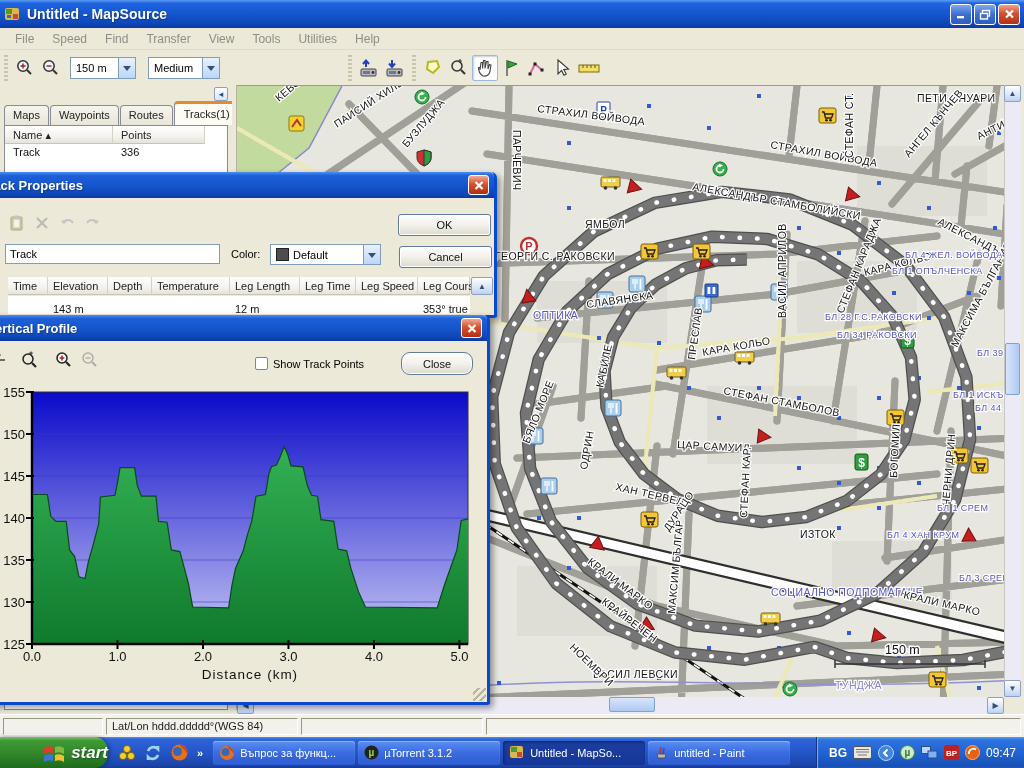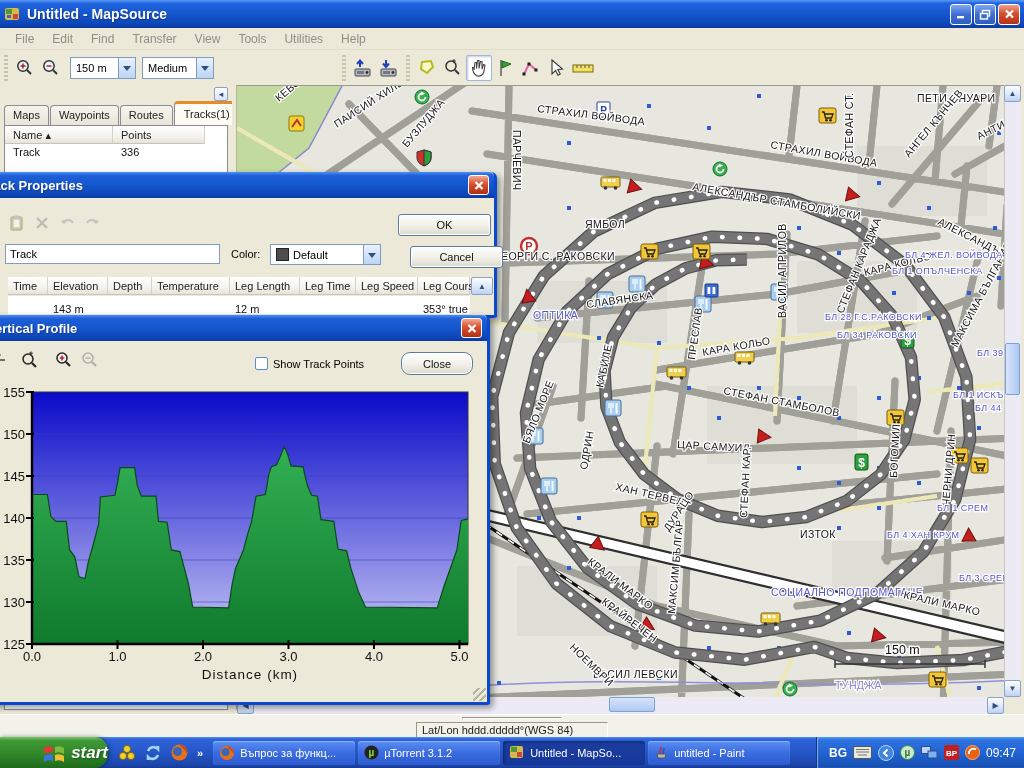--- a/index.html
+++ b/index.html
@@ -40,21 +40,21 @@
   
   .map-viewport { position:absolute; left:237px; top:85px; width:767px; height:612px; background:#E7E7E0; overflow:hidden; border-top:1px solid #9a9a94; }
   .map-viewport svg { display:block; }
   .vscroll { position:absolute; left:1004px; top:85px; width:17px; height:612px; background:#ECEAF4; border-left:1px solid #c8c8c0; }
   .hscroll { position:absolute; left:237px; top:697px; width:767px; height:17px; background:#ECEAF4; }
   .sbtn { position:absolute; width:17px; height:17px; background:linear-gradient(#FDFEFF,#D3E1F7 70%,#BCD2F2); border:1px solid #8CA0C8; border-radius:2px; color:#33507C; font-size:8px; display:flex; align-items:center; justify-content:center; }
   .sthumb { position:absolute; background:linear-gradient(90deg,#D8E4FB,#AFC9F2); border:1px solid #7DA2D8; border-radius:2px; }
   .sthumb.h { background:linear-gradient(180deg,#D8E4FB,#AFC9F2); }
   .scorner { position:absolute; left:1004px; top:697px; width:17px; height:17px; background:#ECE9D8; }
 
-  .statusbar { position:absolute; left:0; top:714px; width:1024px; height:23px; background:#F2F1EA; border-top:1px solid #fff; display:flex; align-items:center; padding:2px 3px; gap:3px;flex-direction:column; }
+  .statusbar { position:absolute; left:0; top:714px; width:1024px; height:23px; background:#F2F1EA; border-top:1px solid #fff; display:flex; align-items:center; padding:2px 3px; gap:3px; }
   .sfield { height:17px; border:1px solid; border-color:#9A9585 #FFFFFF #FFFFFF #9A9585; background:#F2F1EA; font-size:11px; color:#222; line-height:15px; padding-left:5px; }
 
   
   .dialog { position:absolute; border:3px solid #0A49CF; border-top:none; border-radius:6px 6px 3px 3px; background:#ECE9D8; box-shadow:3px 3px 6px rgba(0,0,0,.4); }
   .dlg-title { height:26px; border-radius:5px 5px 0 0; display:flex; align-items:center; padding:0 5px 0 8px;
     background:linear-gradient(180deg,#4A90F4 0%,#1E5FD8 14%,#1557CE 48%,#0E46B8 86%,#0B3AA0 100%);
     color:#fff; font-weight:bold; font-size:13px; text-shadow:1px 1px 1px #123C8C; }
   .dlg-close { margin-left:auto; width:21px; height:20px; border:1px solid #fff; border-radius:3px;
     background:linear-gradient(180deg,#F2A891,#D8502E 45%,#AE3013); display:flex; align-items:center; justify-content:center; }
   .xp-btn { position:absolute; border:1px solid #5F7C9E; border-radius:3px;
@@ -111,21 +111,21 @@
       <div class="winbtn close">
           <svg width="13" height="12">
             <path d="M3,2.5 L10,9.5 M10,2.5 L3,9.5" stroke="#fff" stroke-width="2.2"></path>
           </svg>
         </div>
     </div>
   </div>
 
   <div class="menubar" id="menubar">
       <span class="menu-item">File</span>
-      <span class="menu-item">Edit</span>
+      <span class="menu-item">Speed</span>
       <span class="menu-item">Find</span>
       <span class="menu-item">Transfer</span>
       <span class="menu-item">View</span>
       <span class="menu-item">Tools</span>
       <span class="menu-item">Utilities</span>
       <span class="menu-item">Help</span>
     </div>
 
   <div class="toolbar">
     <div class="grip"></div>
@@ -140,21 +140,21 @@
         <svg width="20" height="20">
           <circle cx="8" cy="8" r="5.2" fill="#EAF2FA" stroke="#333" stroke-width="1.5"></circle>
           <path d="M5.5,8 H10.5" stroke="#A02020" stroke-width="1.4"></path>
           <path d="M12,12 L16,16" stroke="#333" stroke-width="2"></path>
         </svg>
       </div>
     <div class="combo" style="width:66px; margin-left:6px;">
       <span>150 m</span>
       <span class="arrow"></span>
     </div>
-    <div class="combo" style="width:72px; margin-left:6px;">
+    <div class="combo" style="width:72px; margin-left:12px;">
       <span>Medium</span>
       <span class="arrow"></span>
     </div>
     <div class="grip" style="margin-left:128px;"></div>
     <div class="tbtn">
         <svg width="22" height="22">
           <path d="M8,10 V4 M5,7 L8,3.5 L11,7" stroke="#2040C0" stroke-width="2" fill="none"></path>
           <rect x="3" y="12" width="15" height="7" rx="1" fill="#B8B8C2" stroke="#444"></rect>
           <rect x="5" y="14" width="7" height="3" fill="#6A7A88"></rect>
           <circle cx="15" cy="15.5" r="1.4" fill="#333"></circle>
@@ -529,21 +529,21 @@
       </div>
 
     <input class="field" style="left: 32px; top: 72px; width: 215px;" value="Track">
     <span style="position:absolute; left:258px; top:76px; font-size:11px;">Color:</span>
     <div class="combo" style="position:absolute; left:297px; top:72px; width:111px; height:21px;">
       <span style="display:inline-block; width:13px; height:13px; background:#4D4D4D; border:1px solid #222; margin-right:4px;"></span>
       <span>Default</span>
       <span class="arrow"></span>
     </div>
     <div class="xp-btn" style="left:425px; top:42px; width:93px; height:22px;">OK</div>
-    <div class="xp-btn" style="left:437px; top:74px; width:93px; height:22px;">Cancel</div>
+    <div class="xp-btn" style="left:426px; top:74px; width:93px; height:22px;">Cancel</div>
 
     <div id="tp-cols" style="position:absolute; left:35px; top:105px; height:18px; white-space:nowrap;"><span class="hcell" style="width: 40px; padding-left: 5px;">Time</span><span class="hcell" style="width: 60px; padding-left: 5px;">Elevation</span><span class="hcell" style="width: 44px; padding-left: 5px;">Depth</span><span class="hcell" style="width: 78px; padding-left: 5px;">Temperature</span><span class="hcell" style="width: 70px; padding-left: 5px;">Leg Length</span><span class="hcell" style="width: 56px; padding-left: 5px;">Leg Time</span><span class="hcell" style="width: 62px; padding-left: 5px;">Leg Speed</span><span class="hcell" style="width: 52px; padding-left: 5px;">Leg Cours</span></div>
     <div id="tp-row" style="position:absolute; left:35px; top:124px; height:18px; white-space:nowrap; background:#fff;"><span class="rcell" style="width: 40px; padding-left: 5px;"></span><span class="rcell" style="width: 60px; padding-left: 5px;">143 m</span><span class="rcell" style="width: 44px; padding-left: 5px;"></span><span class="rcell" style="width: 78px; padding-left: 5px;"></span><span class="rcell" style="width: 70px; padding-left: 5px;">12 m</span><span class="rcell" style="width: 56px; padding-left: 5px;"></span><span class="rcell" style="width: 62px; padding-left: 5px;"></span><span class="rcell" style="width: 52px; padding-left: 5px;">353° true</span></div>
     <div class="sbtn" style="left:498px; top:105px; width:22px; height:18px;">▲</div>
   </div>
 
   <div class="dialog" style="left:-24px; top:315px; width:514px; height:390px;">
     <div class="dlg-title">
       <span>Vertical Profile</span>
       <div class="dlg-close">

